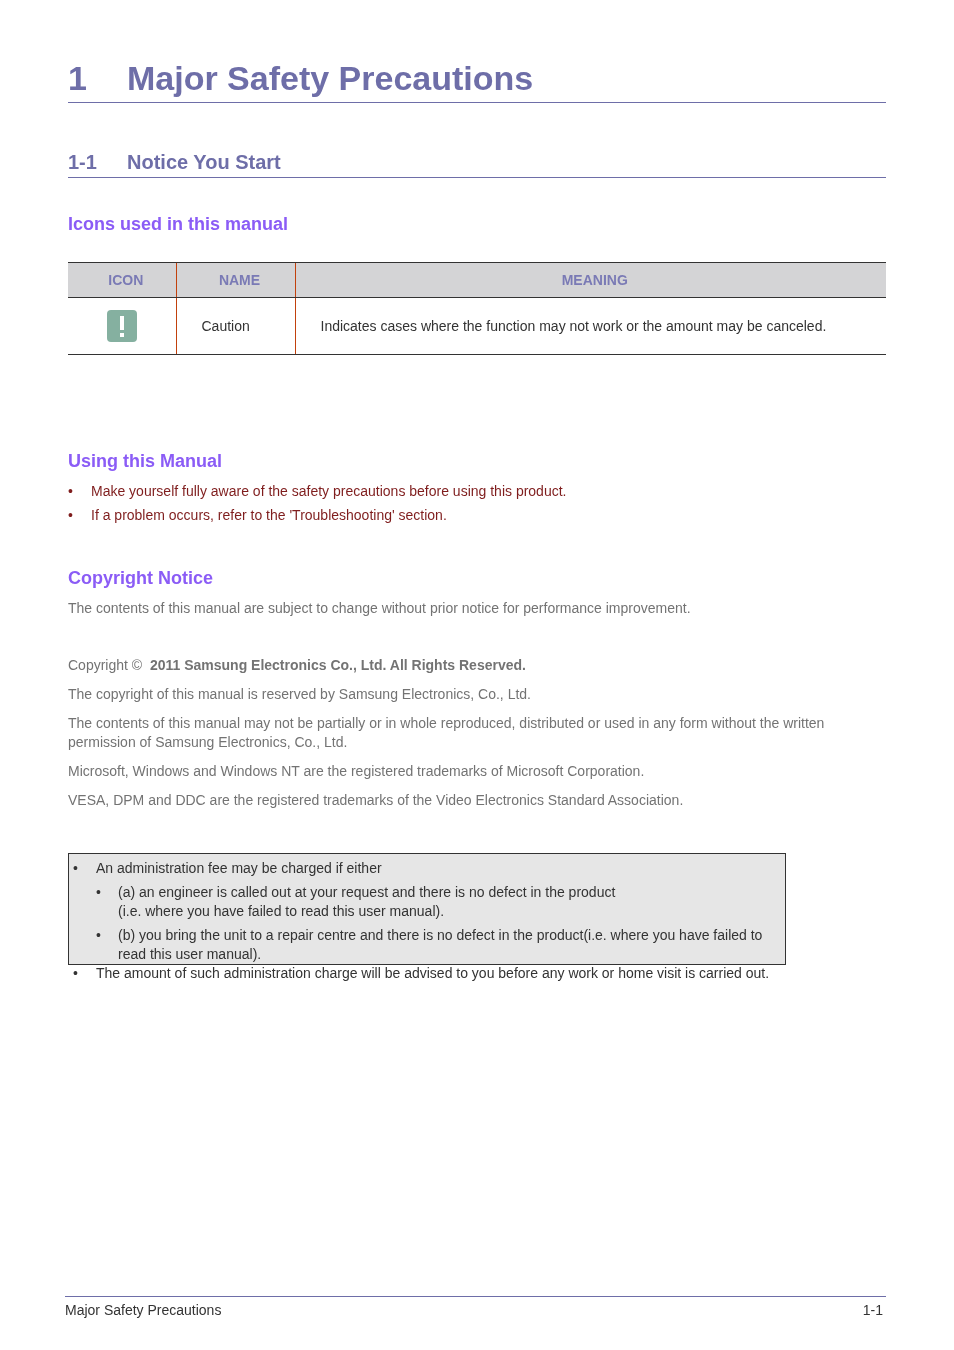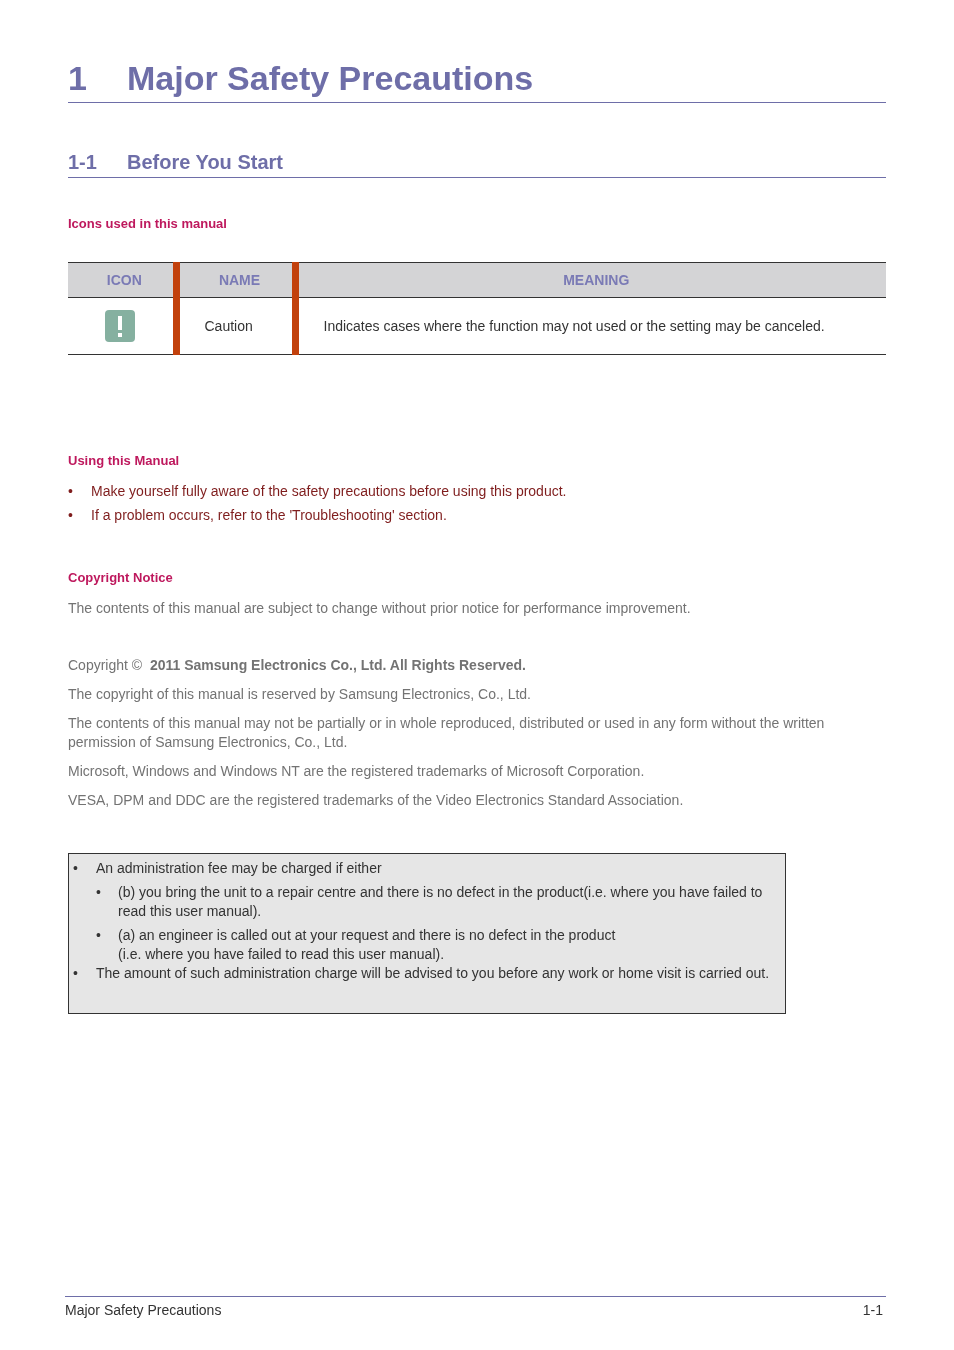--- a/index.html
+++ b/index.html
@@ -5,59 +5,59 @@
     * { box-sizing: border-box; margin: 0; padding: 0; }
     html, body { width: 954px; height: 1350px; background: #ffffff; }
     body { position: relative; font-family: "Liberation Sans", sans-serif; color: #333333; overflow: hidden; }
 
     .h1 { position: absolute; left: 68px; top: 58px; width: 818px; height: 45px; border-bottom: 1px solid #6e6ea8; color: #6e6ea8; font-weight: bold; font-size: 34px; line-height: 40px; }
     .h1 .num { display: inline-block; width: 59px; }
 
     .h2 { position: absolute; left: 68px; top: 149px; width: 818px; height: 29px; border-bottom: 1px solid #6e6ea8; color: #6e6ea8; font-weight: bold; font-size: 20px; line-height: 26px; }
     .h2 .num { display: inline-block; width: 59px; }
 
-    .h3 { position: absolute; left: 68px; color: #be185d; font-weight: bold; font-size: 13px; line-height: 22px; }
+    .h3 { position: absolute; left: 68px; color: #8b5cf6; font-weight: bold; font-size: 18px; line-height: 22px; }
 
     table.icons { position: absolute; left: 68px; top: 262px; width: 818px; border-collapse: collapse; font-size: 14px; }
     table.icons th { background: #d4d4d6; color: #7a7ab5; font-weight: bold; font-size: 14px; height: 35px; text-align: center; border-top: 1px solid #333; border-bottom: 1px solid #333; padding-left: 8px; }
     table.icons td { color: #333; height: 57px; vertical-align: middle; border-bottom: 1px solid #333; padding-left: 25px; }
     table.icons td.icon-cell { text-align: center; padding-left: 0; width: 108px; }
     table.icons .col-name { width: 119px; }
-    table.icons th + th, table.icons td + td { border-left: 7px solid #c2410c; }
+    table.icons th + th, table.icons td + td { border-left: 1px solid #c2410c; }
 
     .icon-box { display: inline-block; width: 30px; height: 32px; border-radius: 4px; background: #85b0a0; position: relative; vertical-align: middle; }
     .icon-box svg { position: absolute; left: 0; top: 0; }
 
     .bullets { position: absolute; left: 68px; font-size: 14px; line-height: 24px; color: #7f1d1d; list-style: none; }
     .bullets li { position: relative; padding-left: 23px; }
     .bullets li::before { content: "•"; position: absolute; left: 0; top: 0; }
 
     .para { position: absolute; left: 68px; width: 800px; font-size: 14px; line-height: 19px; color: #737373; }
     .para b { font-weight: bold; }
 
-    .notice-box { position: absolute; left: 68px; top: 853px; width: 718px; height: 161px; background: #e6e6e6; border: 1px solid #333; font-size: 14px; color: #333; padding: 5px 4px 0 4px; }
+    .notice-box { position: absolute; left: 68px; top: 853px; width: 718px; height: 112px; background: #e6e6e6; border: 1px solid #333; font-size: 14px; color: #333; padding: 5px 4px 0 4px; }
     .notice-box ul { list-style: none; }
     .notice-box li { position: relative; padding-left: 23px; line-height: 19px; margin-bottom: 5px; }
     .notice-box li::before { content: "•"; position: absolute; left: 0; top: 0; }
     .notice-box ul ul { margin-top: 5px; }
     .notice-box ul ul li { padding-left: 22px; }
 
     .footer { position: absolute; left: 65px; top: 1296px; width: 821px; border-top: 1px solid #6e6ea8; font-size: 14px; color: #333; padding-top: 5px; height: 24px; }
     .footer .left { position: absolute; left: 0; top: 5px; }
     .footer .right { position: absolute; right: 3px; top: 5px; }
   </style>
 </head>
 <body>
 
 <div class="h1">
   <span class="num">1</span><span>Major Safety Precautions</span>
 </div>
 
 <div class="h2">
-  <span class="num">1-1</span><span>Before You Start</span>
+  <span class="num">1-1</span><span>Notice You Start</span>
 </div>
 
 <div class="h3" style="top:213px;">Icons used in this manual</div>
 
 <table class="icons">
   <thead>
     <tr>
       <th>ICON</th>
       <th class="col-name">NAME</th>
       <th>MEANING</th>
@@ -67,21 +67,21 @@
     <tr>
       <td class="icon-cell">
         <span class="icon-box">
           <svg width="30" height="32" viewBox="0 0 30 32">
               <rect x="13" y="6" width="4" height="14" fill="#ffffff"></rect>
               <rect x="13" y="23" width="4" height="4" fill="#ffffff"></rect>
             </svg>
         </span>
       </td>
       <td>Caution</td>
-      <td>Indicates cases where the function may not used or the setting may be canceled.</td>
+      <td>Indicates cases where the function may not work or the amount may be canceled.</td>
     </tr>
   </tbody>
 </table>
 
 <div class="h3" style="top:450px;">Using this Manual</div>
 <ul class="bullets" style="top:479px;">
   <li>Make yourself fully aware of the safety precautions before using this product.</li>
   <li>If a problem occurs, refer to the 'Troubleshooting' section.</li>
 </ul>
 
@@ -94,25 +94,25 @@
 <div class="para" style="top:685px;">The copyright of this manual is reserved by Samsung Electronics, Co., Ltd.</div>
 <div class="para" style="top:714px; width:790px;">The contents of this manual may not be partially or in whole reproduced, distributed or used in any form without the written permission of Samsung Electronics, Co., Ltd.</div>
 <div class="para" style="top:762px;">Microsoft, Windows and Windows NT are the registered trademarks of Microsoft Corporation.</div>
 <div class="para" style="top:791px;">VESA, DPM and DDC are the registered trademarks of the Video Electronics Standard Association.</div>
 
 <div class="notice-box">
   <ul>
     <li>
       <span>An administration fee may be charged if either</span>
       <ul>
-        <li>(b) you bring the unit to a repair centre and there is no defect in the product(i.e. where you have failed to read this user manual).</li>
         <li>
           <span>(a) an engineer is called out at your request and there is no defect in the product</span><br>
           <span>(i.e. where you have failed to read this user manual).</span>
         </li>
+        <li>(b) you bring the unit to a repair centre and there is no defect in the product(i.e. where you have failed to read this user manual).</li>
       </ul>
     </li>
     <li style="margin-top:-5px;">The amount of such administration charge will be advised to you before any work or home visit is carried out.</li>
   </ul>
 </div>
 
 <div class="footer">
   <span class="left">Major Safety Precautions</span>
   <span class="right">1-1</span>
 </div>

